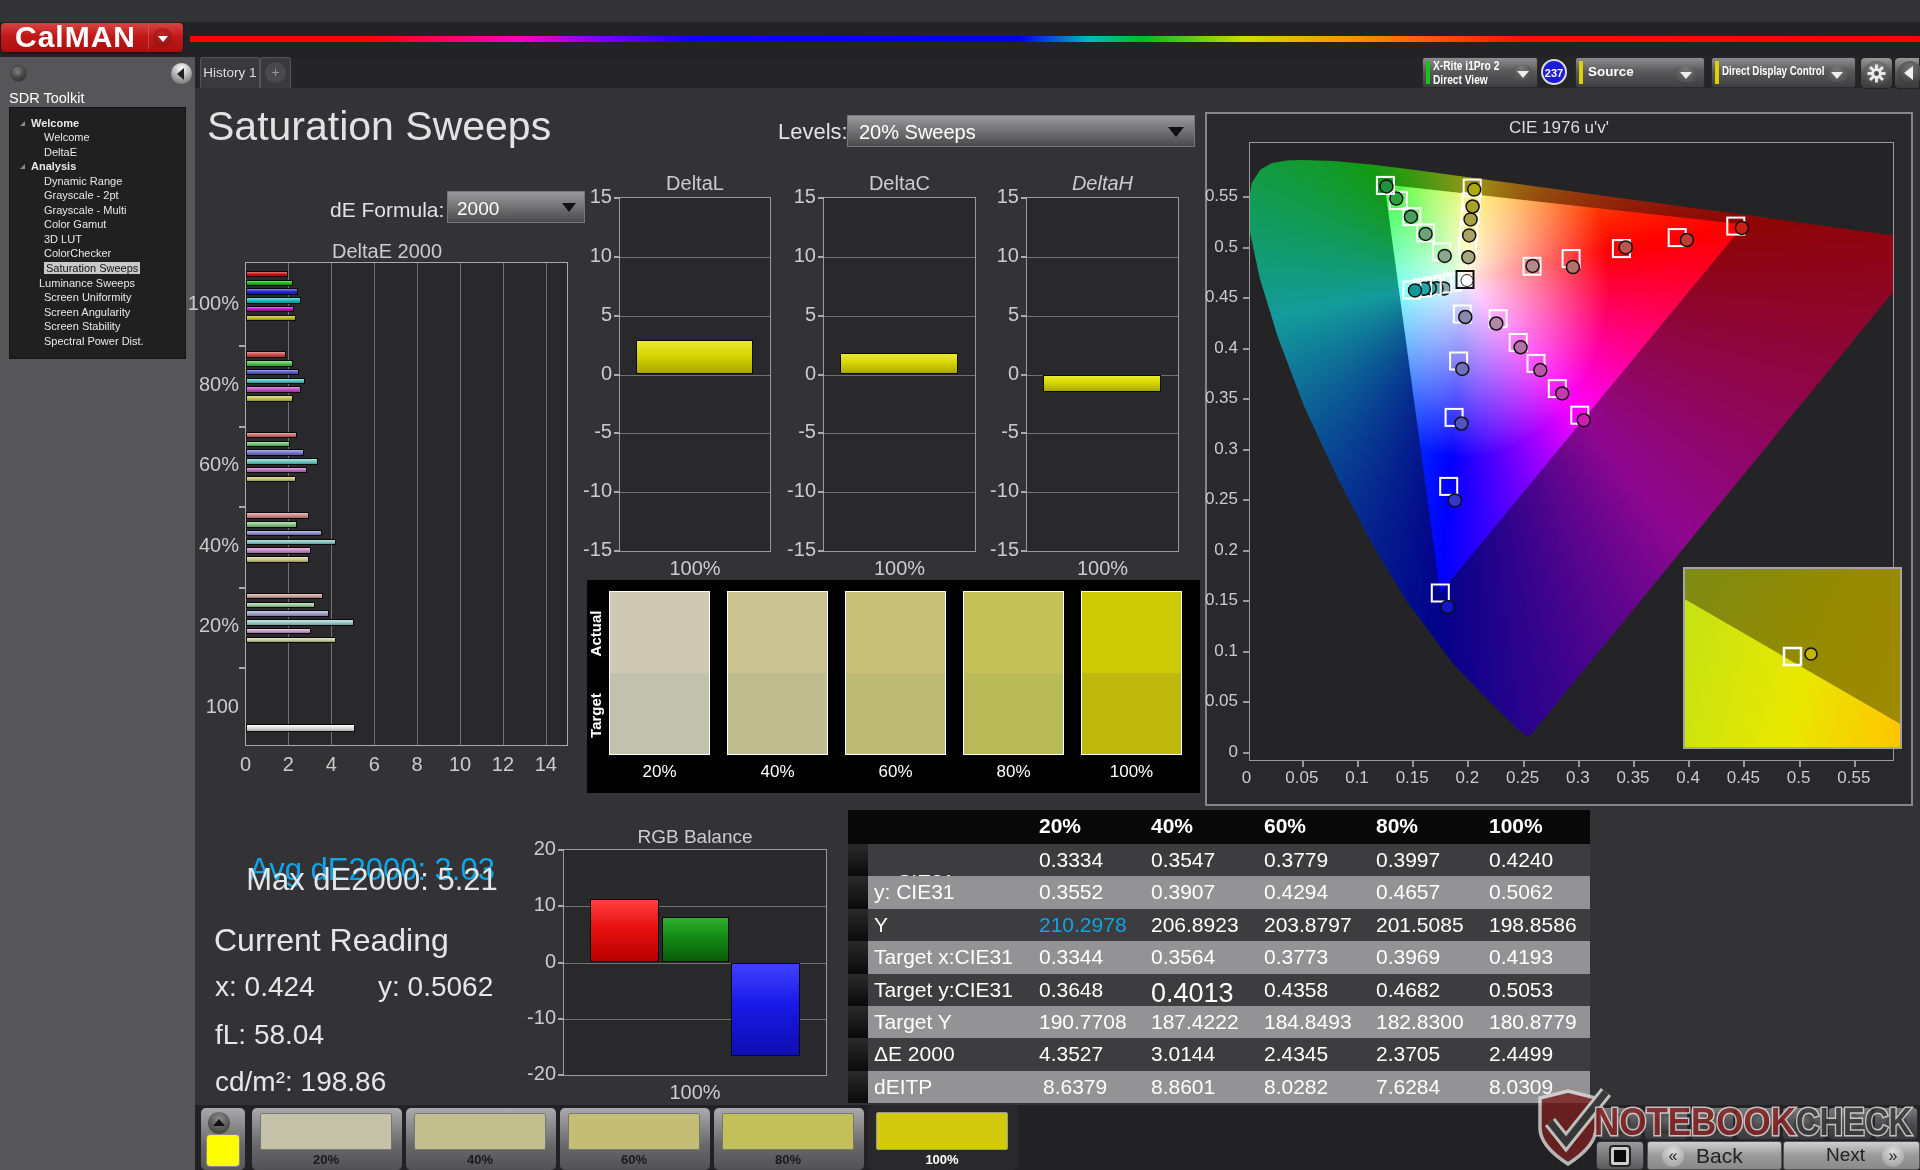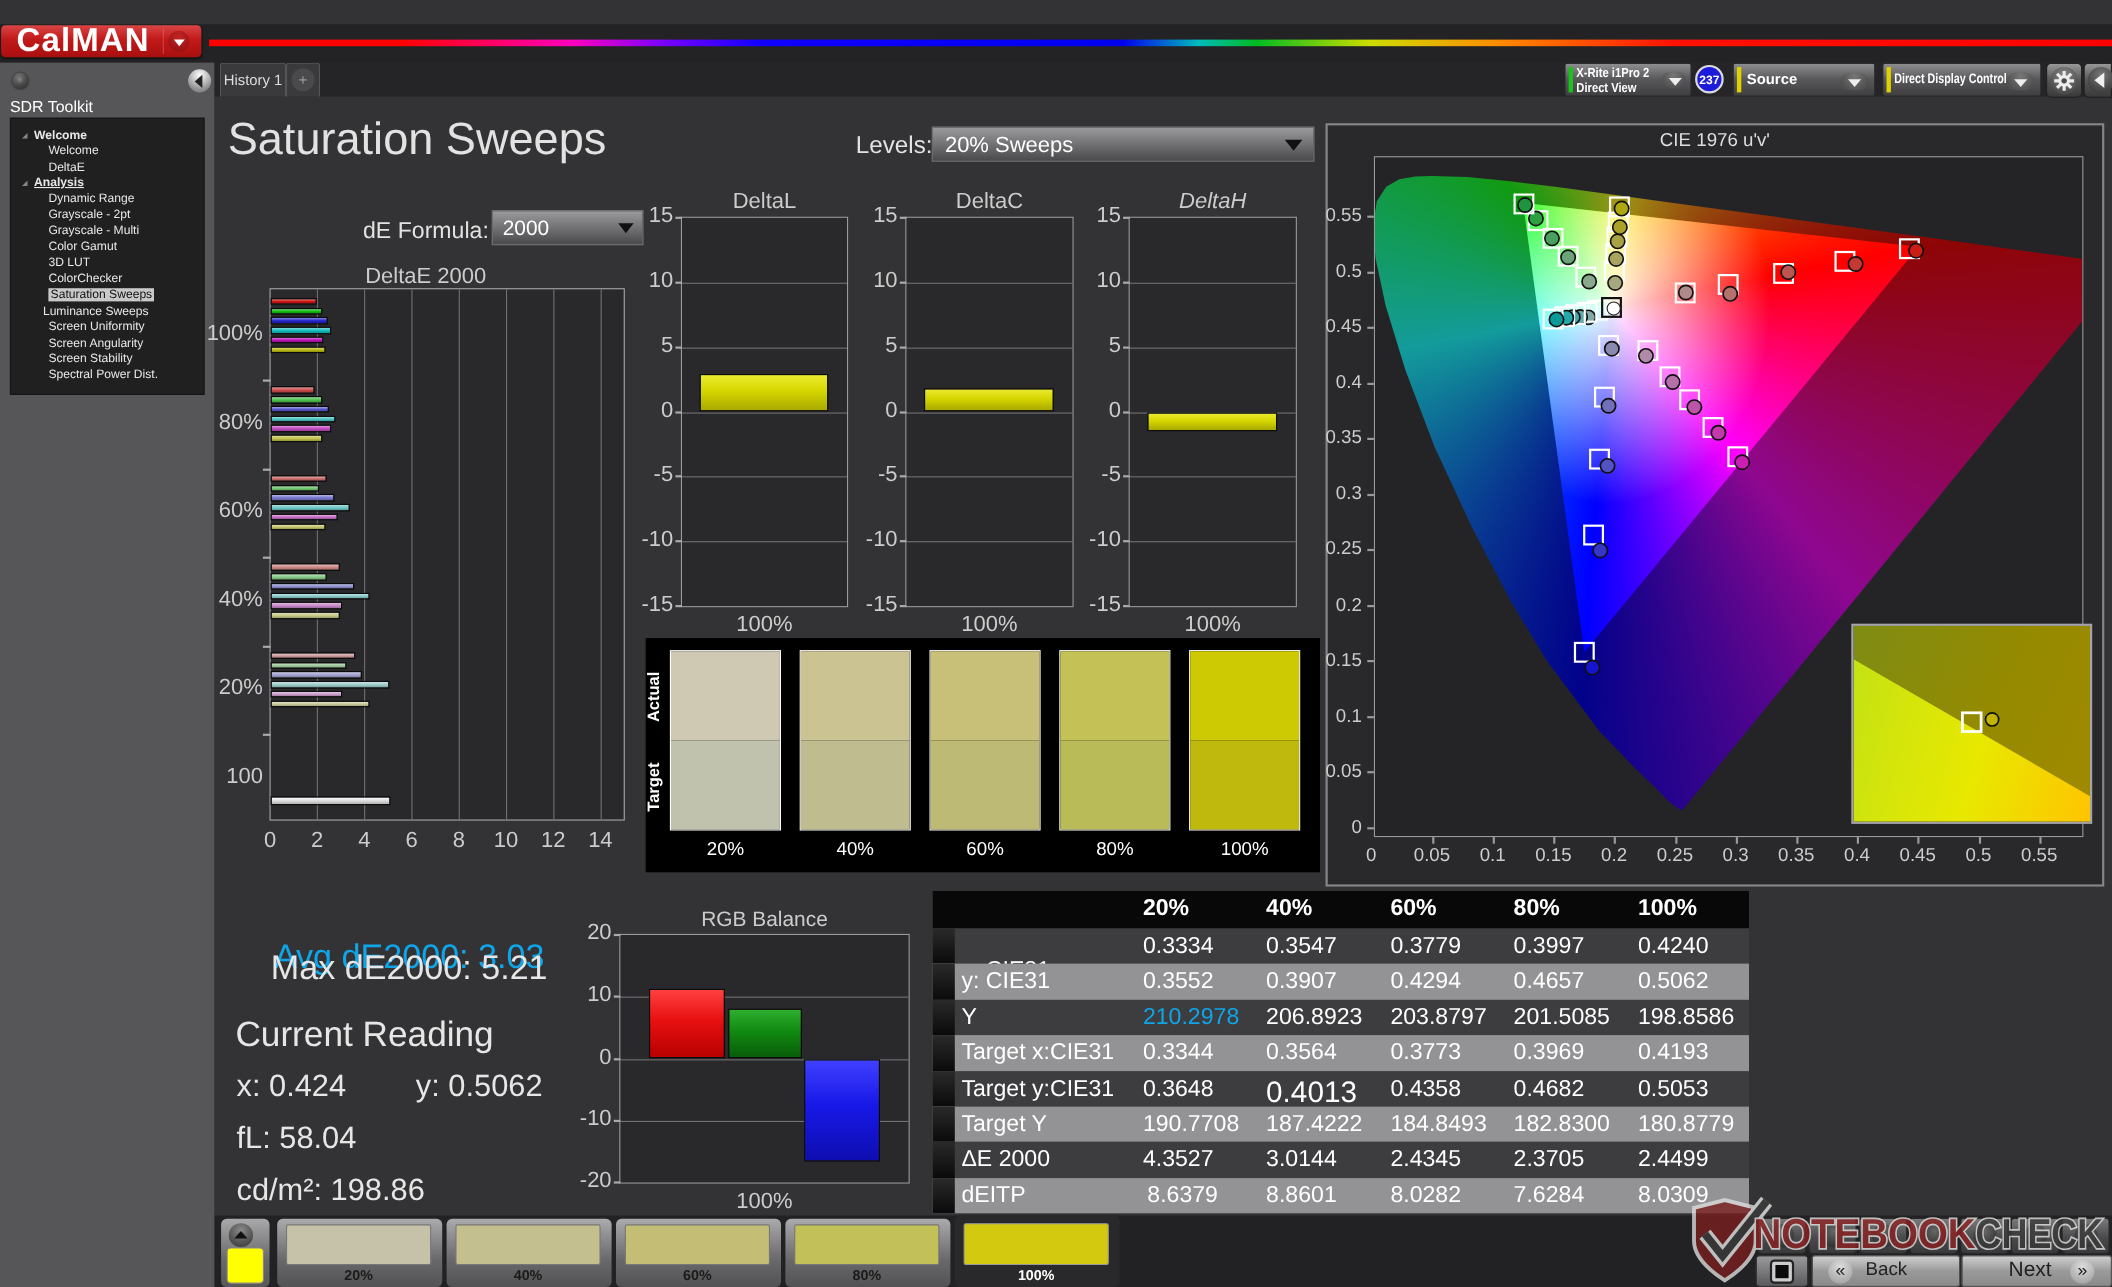--- a/index.html
+++ b/index.html
@@ -59,21 +59,21 @@
       <div id="stripe"></div>
     </div>
 <div id="sidebar">
  <div id="sb-circle"></div>
       <div id="sb-coll"></div>
  <div id="sb-title">SDR Toolkit</div>
  <div id="tree">
         <div class="tr b" style="top:7.5px;padding-left:21px;"><span class="tri"></span>Welcome</div>
 <div class="tr" style="top:22.1px;padding-left:34px;">Welcome</div>
 <div class="tr" style="top:36.6px;padding-left:34px;">DeltaE</div>
-<div class="tr b" style="top:51.2px;padding-left:21px;text-decoration:underline;"><span class="tri"></span>Analysis</div>
+<div class="tr b" style="top:51.2px;padding-left:21px;"><span class="tri"></span>Analysis</div>
 <div class="tr" style="top:65.7px;padding-left:34px;">Dynamic Range</div>
 <div class="tr" style="top:80.2px;padding-left:34px;">Grayscale - 2pt</div>
 <div class="tr" style="top:94.8px;padding-left:34px;">Grayscale - Multi</div>
 <div class="tr" style="top:109.3px;padding-left:34px;">Color Gamut</div>
 <div class="tr" style="top:123.9px;padding-left:34px;">3D LUT</div>
 <div class="tr" style="top:138.4px;padding-left:34px;">ColorChecker</div>
 <div class="tr" style="top:153.0px;padding-left:34px;"><span style="background:#c9c9c9;color:#111;padding:0 2px;">Saturation Sweeps</span></div>
 <div class="tr" style="top:167.6px;padding-left:29px;">Luminance Sweeps</div>
 <div class="tr" style="top:182.1px;padding-left:34px;">Screen Uniformity</div>
 <div class="tr" style="top:196.7px;padding-left:34px;">Screen Angularity</div>
@@ -575,21 +575,21 @@
       </div>
 <div class="abs" style="left:1874px;top:1107px;width:44px;height:33px;border-radius:4px;background:linear-gradient(#7a7a7c,#4a4a4c 55%,#3a3a3c);border:1px solid #2a2a2a;">
 <div style="position:absolute;left:11px;top:5px;width:21px;height:21px;border-radius:50%;background:radial-gradient(circle at 50% 30%,#666,#333 75%);"></div>
       </div>
 <div class="abs" style="left:1596px;top:1141px;width:48px;height:29px;border-radius:4px;background:linear-gradient(#9a9a9c,#5a5a5c);border:1px solid #333;">
 <div style="position:absolute;left:12px;top:3px;width:22px;height:22px;border-radius:4px;border:2px solid #222;background:#ccc;"></div>
 <div style="position:absolute;left:17px;top:8px;width:12px;height:12px;background:#0a0a0a;"></div>
       </div>
 <div class="abs" style="left:1647px;top:1141px;width:135px;height:29px;border-radius:3px;background:linear-gradient(#cfcfcf,#9a9a9a 50%,#8a8a8a);border:1px solid #555;">
 <div style="position:absolute;left:14px;top:3px;width:22px;height:22px;border-radius:50%;background:radial-gradient(circle at 50% 30%,#ddd,#999);color:#222;font-size:16px;text-align:center;line-height:21px;">«</div>
-<div style="position:absolute;left:48px;top:2px;color:#222;font-size:17px;">Back</div>
+<div style="position:absolute;left:48px;top:2px;color:#222;font-size:21px;">Back</div>
       </div>
 <div class="abs" style="left:1783px;top:1141px;width:137px;height:29px;border-radius:3px;background:linear-gradient(#cfcfcf,#9a9a9a 50%,#8a8a8a);border:1px solid #555;">
 <div style="position:absolute;left:42px;top:2px;color:#222;font-size:19px;">Next</div>
 <div style="position:absolute;left:98px;top:3px;width:22px;height:22px;border-radius:50%;background:radial-gradient(circle at 50% 30%,#ddd,#999);color:#222;font-size:16px;text-align:center;line-height:21px;">»</div>
       </div>
     </div>
 <div id="watermark">
       <div class="abs" style="left:1532px;top:1086px;width:390px;height:84px;opacity:0.8;">
 <svg width="390" height="84" viewBox="0 0 390 84">
 <path d="M8 12 L36 5 L64 12 L64 42 Q64 60 36 78 Q8 60 8 42 Z" fill="#7a1f1f" stroke="#dcdcdc" stroke-width="3.5"></path>

